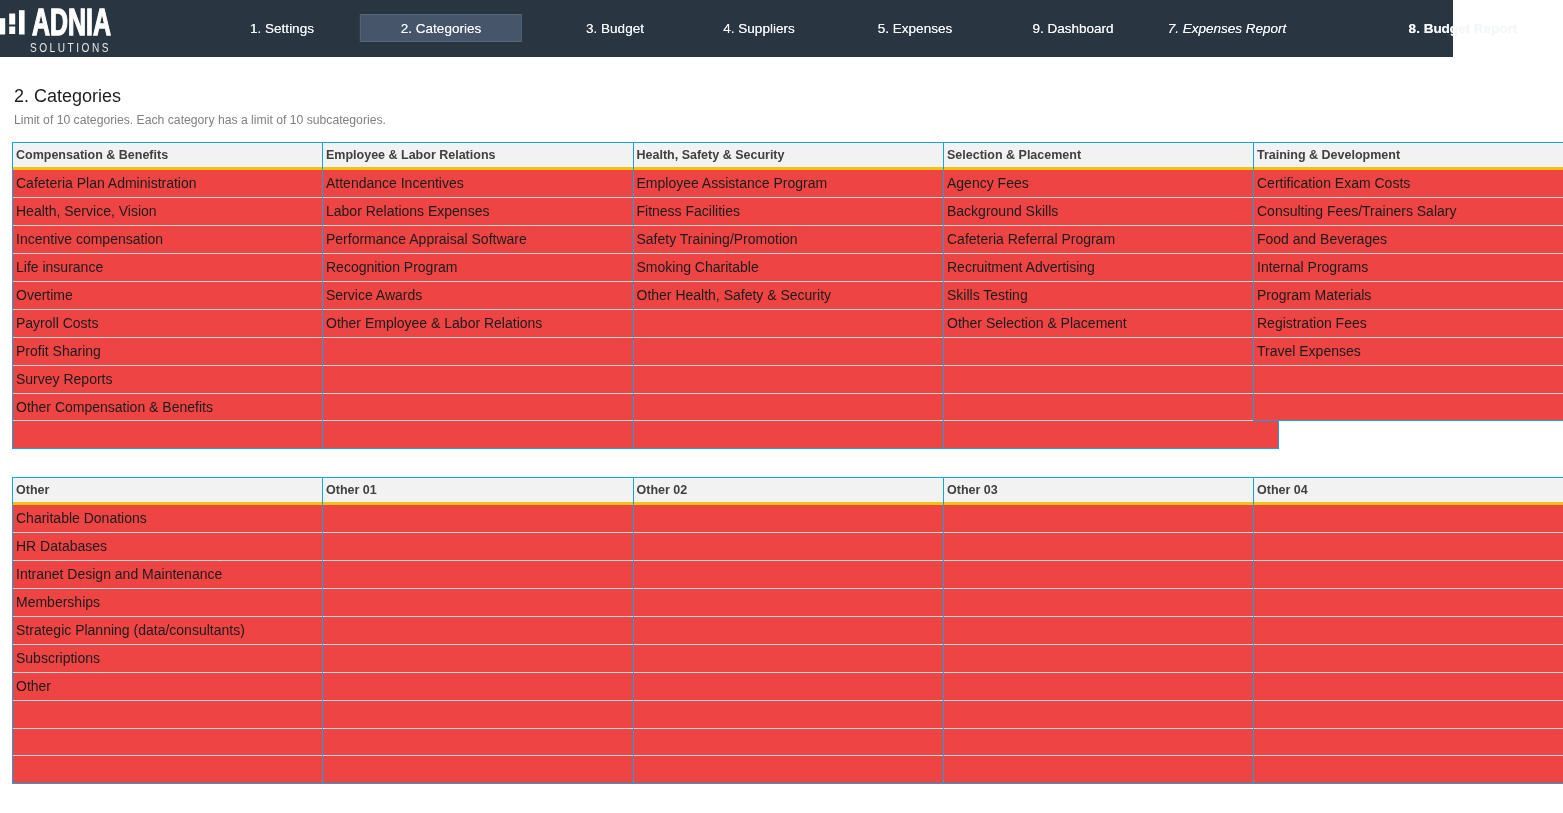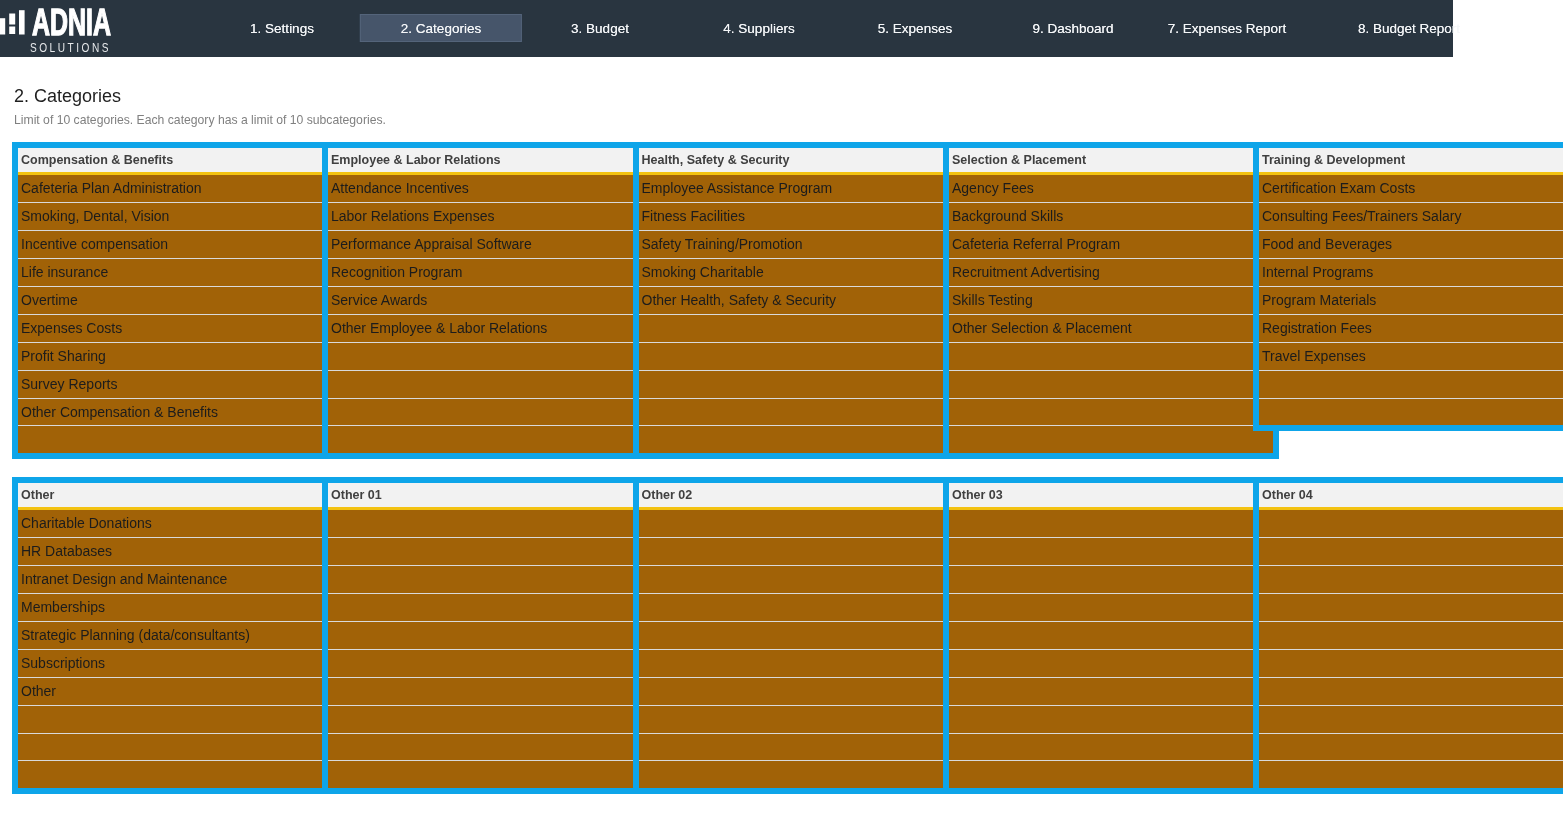--- a/index.html
+++ b/index.html
@@ -3,54 +3,54 @@
 <style>
 html,body{margin:0;padding:0;}
 body{width:1563px;height:813px;background:#ffffff;font-family:"Liberation Sans",sans-serif;position:relative;overflow:hidden;}
 .nav{position:absolute;left:0;top:0;width:1453px;height:57px;background:#293540;}
 .tab{position:absolute;top:0;height:57px;line-height:57px;transform:translateX(-50%);color:#f4f6f8;font-size:13.5px;white-space:nowrap;text-shadow:0 0 0.6px rgba(244,246,248,0.9);}
 .tab.active::before{content:"";position:absolute;left:50%;top:14px;width:162px;height:27.5px;transform:translateX(-50%);background:#46556a;border:1px solid #54647a;box-sizing:border-box;z-index:-1;}
 .nav .tab{z-index:1;}
 .logo{position:absolute;left:0;top:0;}
 h1{position:absolute;left:14px;top:86px;margin:0;font-size:18px;font-weight:normal;color:#1f1f1f;}
 .sub{position:absolute;left:14px;top:113px;font-size:12.2px;color:#808080;}
-.tbl{position:absolute;width:336px;background:#a16207;border:6px solid #0ea5e9;box-sizing:border-box;}
+.tbl{position:absolute;width:336px;background:#ef4444;border:1px solid #0ea5e9;box-sizing:border-box;}
 .th{height:24px;line-height:24px;background:#f2f2f2;border-bottom:3px solid #f3c211;font-weight:bold;font-size:12.5px;color:#404040;padding-left:3px;}
 .cell{height:26.95px;line-height:26.95px;border-bottom:1px solid #d9d9d9;font-size:14px;color:#1c1c1c;padding-left:3px;white-space:nowrap;overflow:hidden;}
 .cell:last-child{border-bottom:none;}
 </style></head>
 <body>
 <div class="nav">
 <svg class="logo" width="140" height="57" viewBox="0 0 140 57">
 <rect x="-2" y="18.2" width="7.2" height="16.3" fill="#fff"></rect>
 <rect x="9.2" y="13.5" width="6" height="11" fill="#fff"></rect>
 <rect x="9.2" y="26.5" width="6" height="7.5" fill="#fff"></rect>
 <rect x="19" y="10.2" width="5.6" height="24.3" fill="#fff"></rect>
 <text x="32" y="35" fill="#fff" stroke="#ffffff" stroke-width="1.3" font-family="Liberation Sans" font-weight="bold" font-size="36" textLength="79" lengthAdjust="spacingAndGlyphs">ADNIA</text>
 <text x="30" y="51.5" fill="#e8eaec" font-family="Liberation Sans" font-size="12" textLength="81" lengthAdjust="spacingAndGlyphs" letter-spacing="3">SOLUTIONS</text>
 </svg>
 <div class="tab" style="left:282px;">1. Settings</div>
     <div class="tab active" style="left:441px;">2. Categories</div>
-    <div class="tab" style="left:600px;">3. Budget</div>
+    <div class="tab" style="left:615px;">3. Budget</div>
     <div class="tab" style="left:759px;">4. Suppliers</div>
     <div class="tab" style="left:915px;">5. Expenses</div>
     <div class="tab" style="left:1073px;">9. Dashboard</div>
-    <div class="tab" style="left:1227px;">7. Expenses Report</div>
-    <div class="tab" style="left:1409px;">8. Budget Report</div>
+    <div class="tab" style="left:1227px;font-style:italic;">7. Expenses Report</div>
+    <div class="tab" style="left:1463px;font-weight:bold;">8. Budget Report</div>
 </div>
 <h1>2. Categories</h1>
 <div class="sub">Limit of 10 categories. Each category has a limit of 10 subcategories.</div>
 <div class="tbl" style="left:12px;top:142px;">
     <div class="th">Compensation &amp; Benefits</div>
     <div class="cell">Cafeteria Plan Administration</div>
-    <div class="cell">Smoking, Dental, Vision</div>
+    <div class="cell">Health, Service, Vision</div>
     <div class="cell">Incentive compensation</div>
     <div class="cell">Life insurance</div>
     <div class="cell">Overtime</div>
-    <div class="cell">Expenses Costs</div>
+    <div class="cell">Payroll Costs</div>
     <div class="cell">Profit Sharing</div>
     <div class="cell">Survey Reports</div>
     <div class="cell">Other Compensation &amp; Benefits</div>
     <div class="cell"></div>
   </div>
 <div class="tbl" style="left:322px;top:142px;">
     <div class="th">Employee &amp; Labor Relations</div>
     <div class="cell">Attendance Incentives</div>
     <div class="cell">Labor Relations Expenses</div>
     <div class="cell">Performance Appraisal Software</div>

